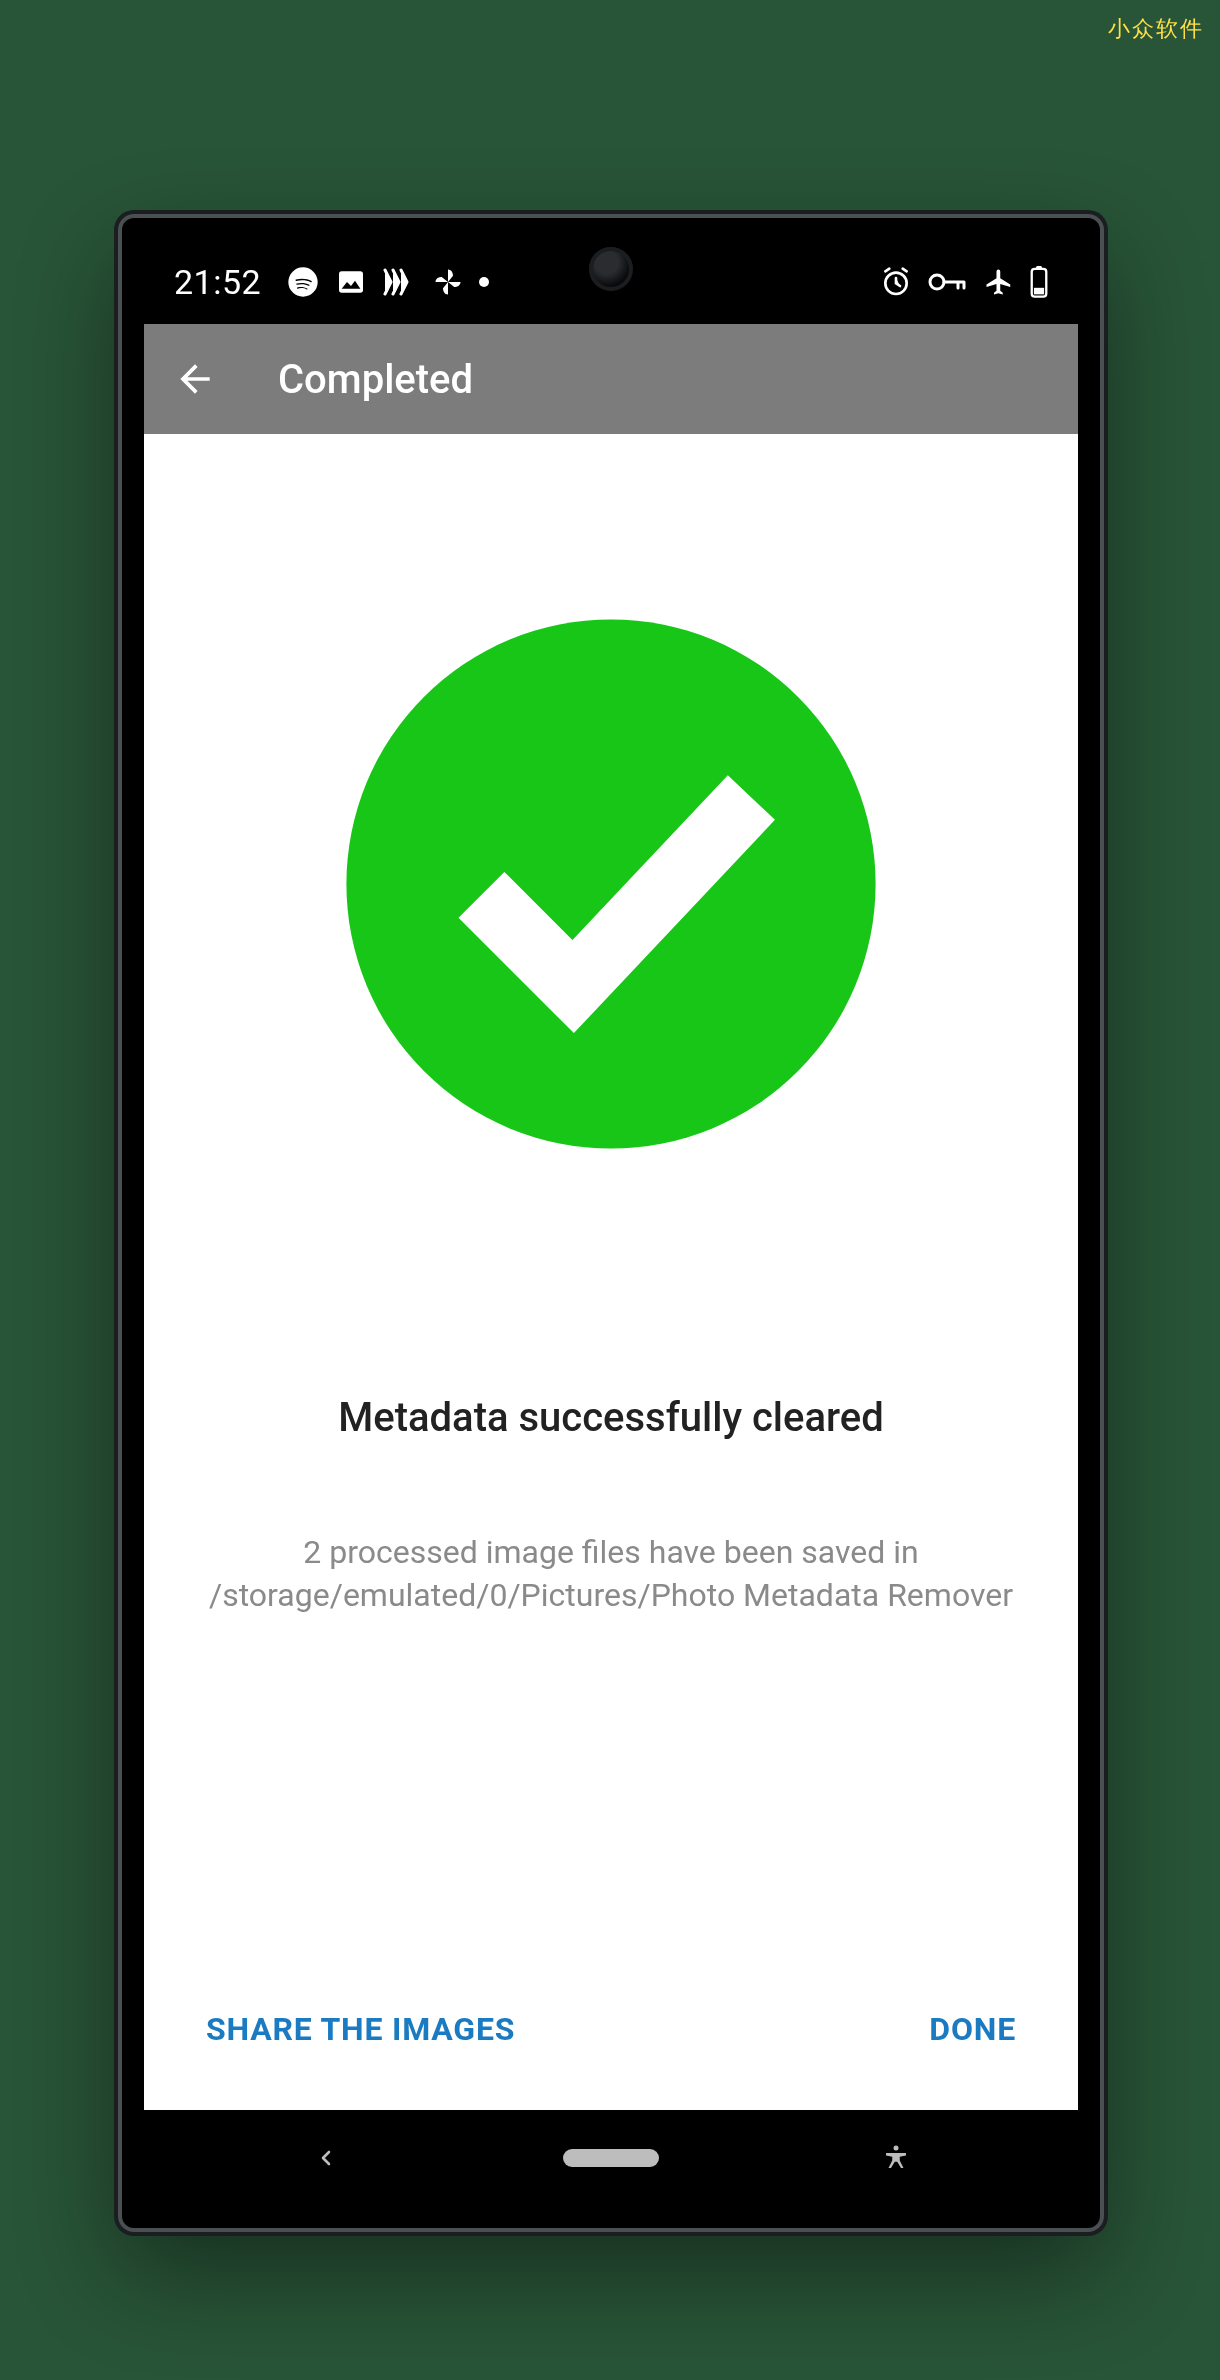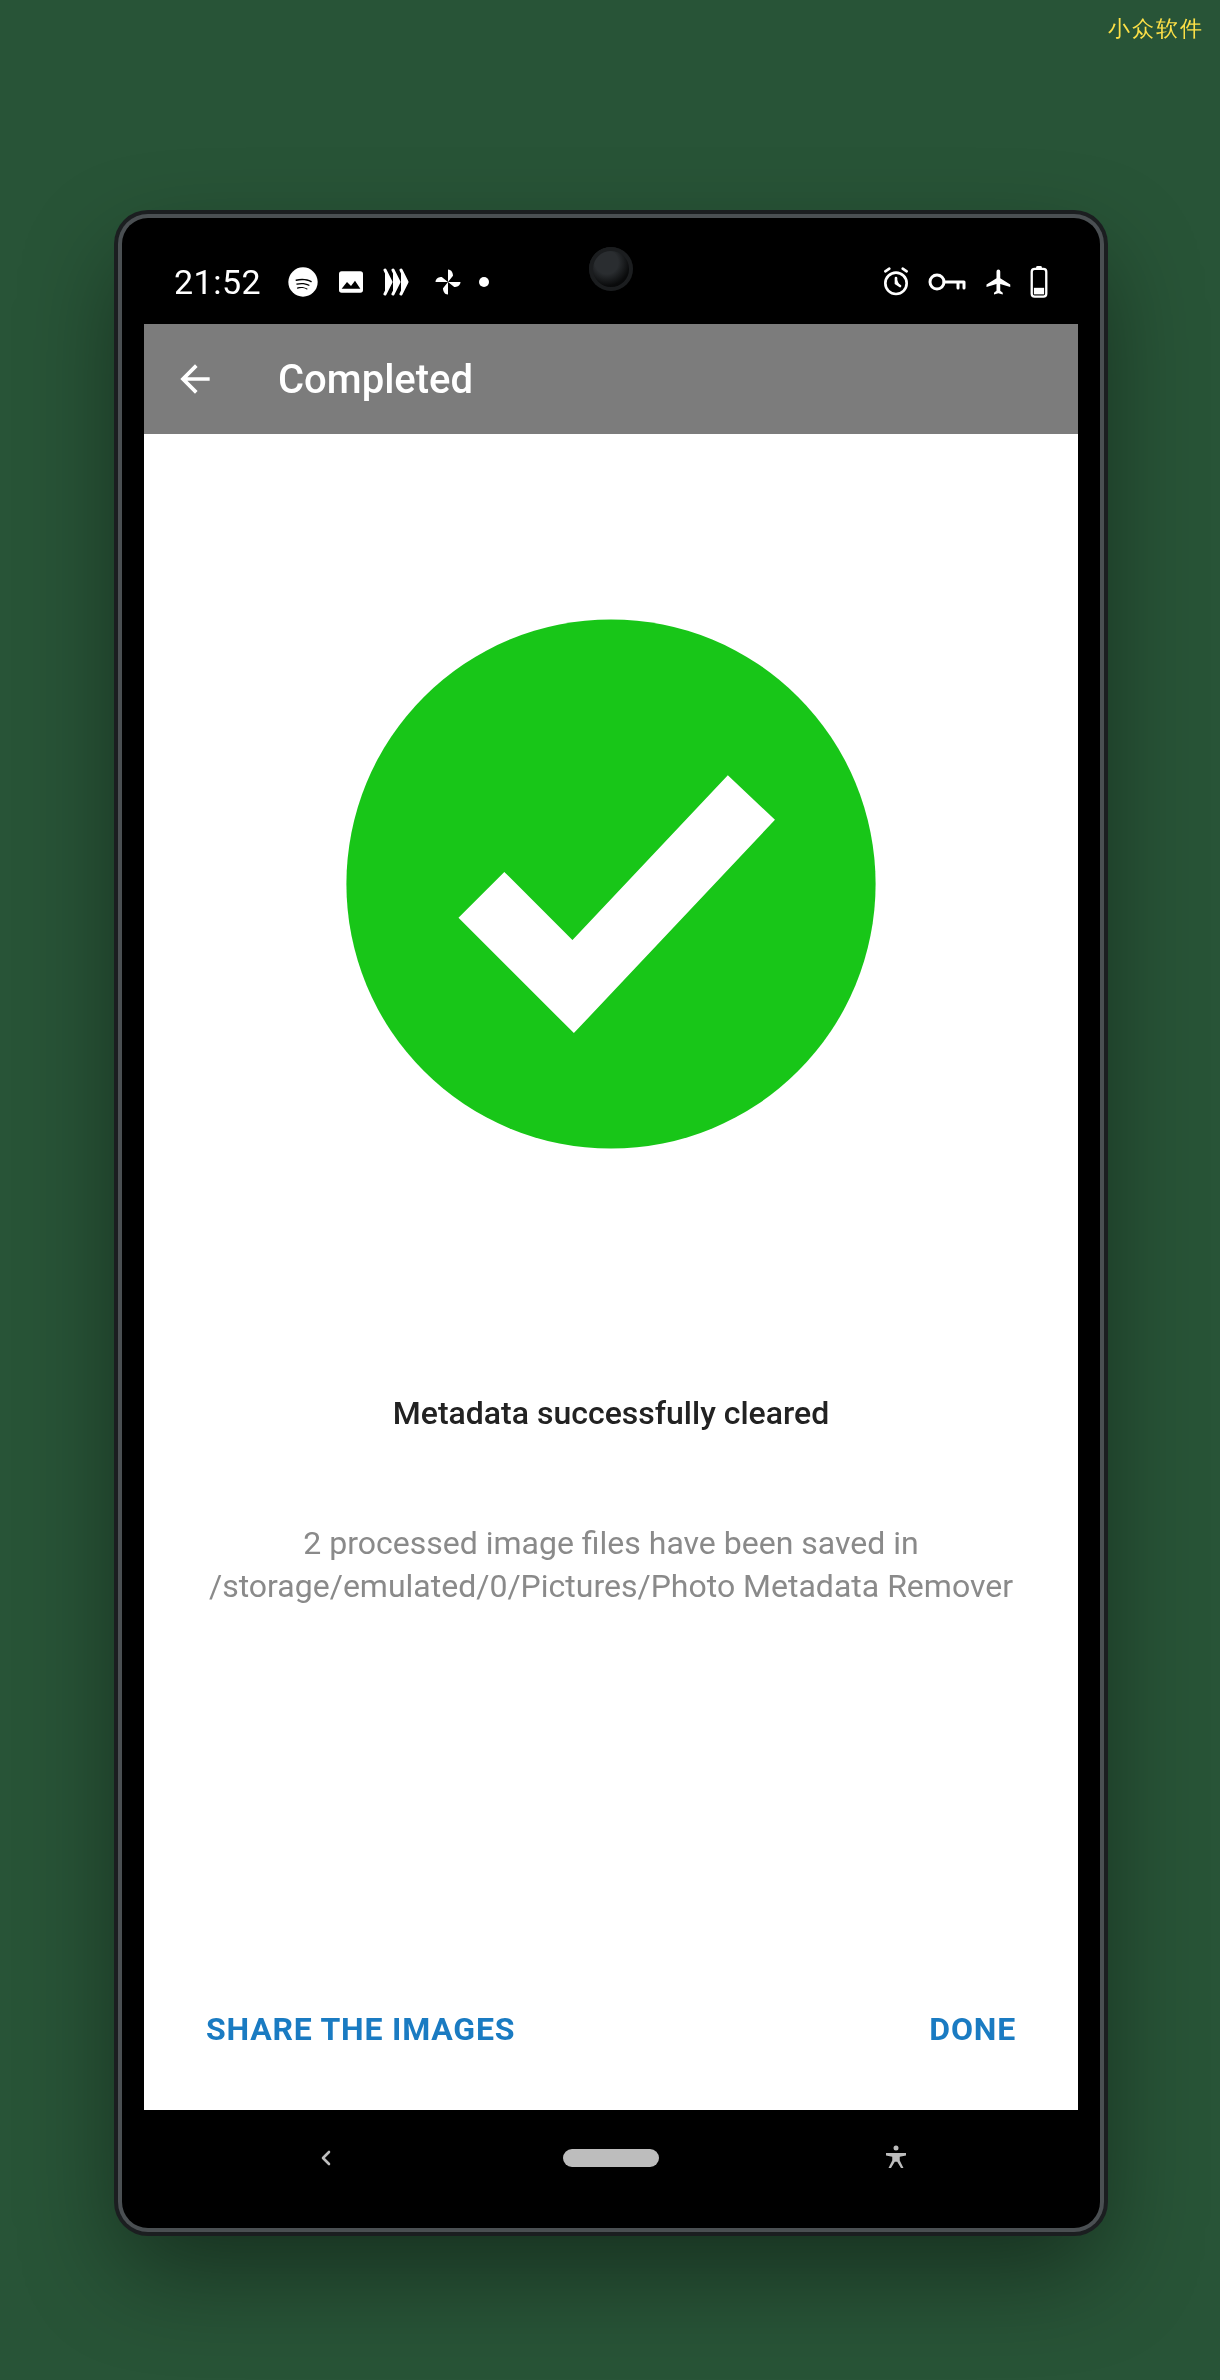--- a/index.html
+++ b/index.html
@@ -16,21 +16,21 @@
       color: #fde047;
       font-size: 22px;
       letter-spacing: 2px;
     }
 
     
     .phone {
       position: absolute;
       left: 122px; top: 218px;
       width: 978px; height: 2010px;
-      border-radius: 26px;
+      border-radius: 12px;
       background: #000;
       box-shadow:
         0 0 0 4px #4a4f52,
         0 0 0 8px #1b1e20,
         0 40px 100px rgba(0,0,0,.45);
       overflow: hidden;
     }
     
     .phone::before, .phone::after { content:""; position:absolute; background:#1b1e20; }
     .phone::before { right:-14px; top:540px; width:14px; height:260px; border-radius:6px; }
@@ -101,21 +101,21 @@
       display: flex;
       flex-direction: column;
       align-items: center;
       padding: 0 60px;
     }
     .check-wrap { margin-top: 180px; }
     .check-wrap svg { display:block; }
 
     .headline {
       margin-top: 240px;
-      font-size: 32px;
+      font-size: 40px;
       font-weight: 500;
       color: #222;
       text-align: center;
     }
     .subtext {
       margin-top: 90px;
       font-size: 32px;
       line-height: 1.35;
       color: #8a8a8a;
       text-align: center;

